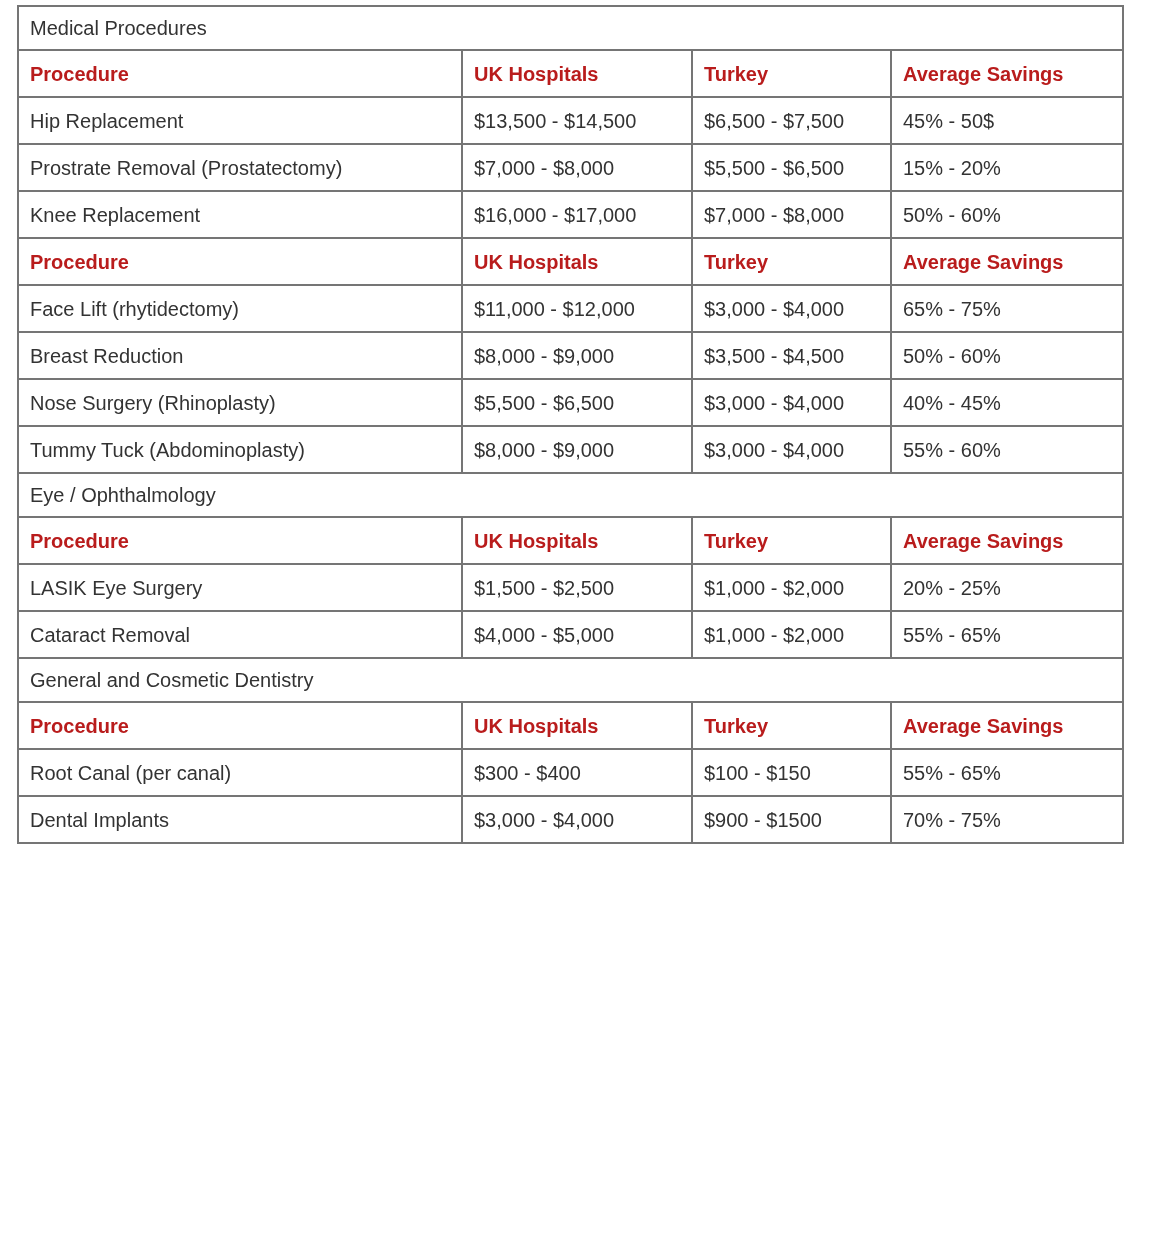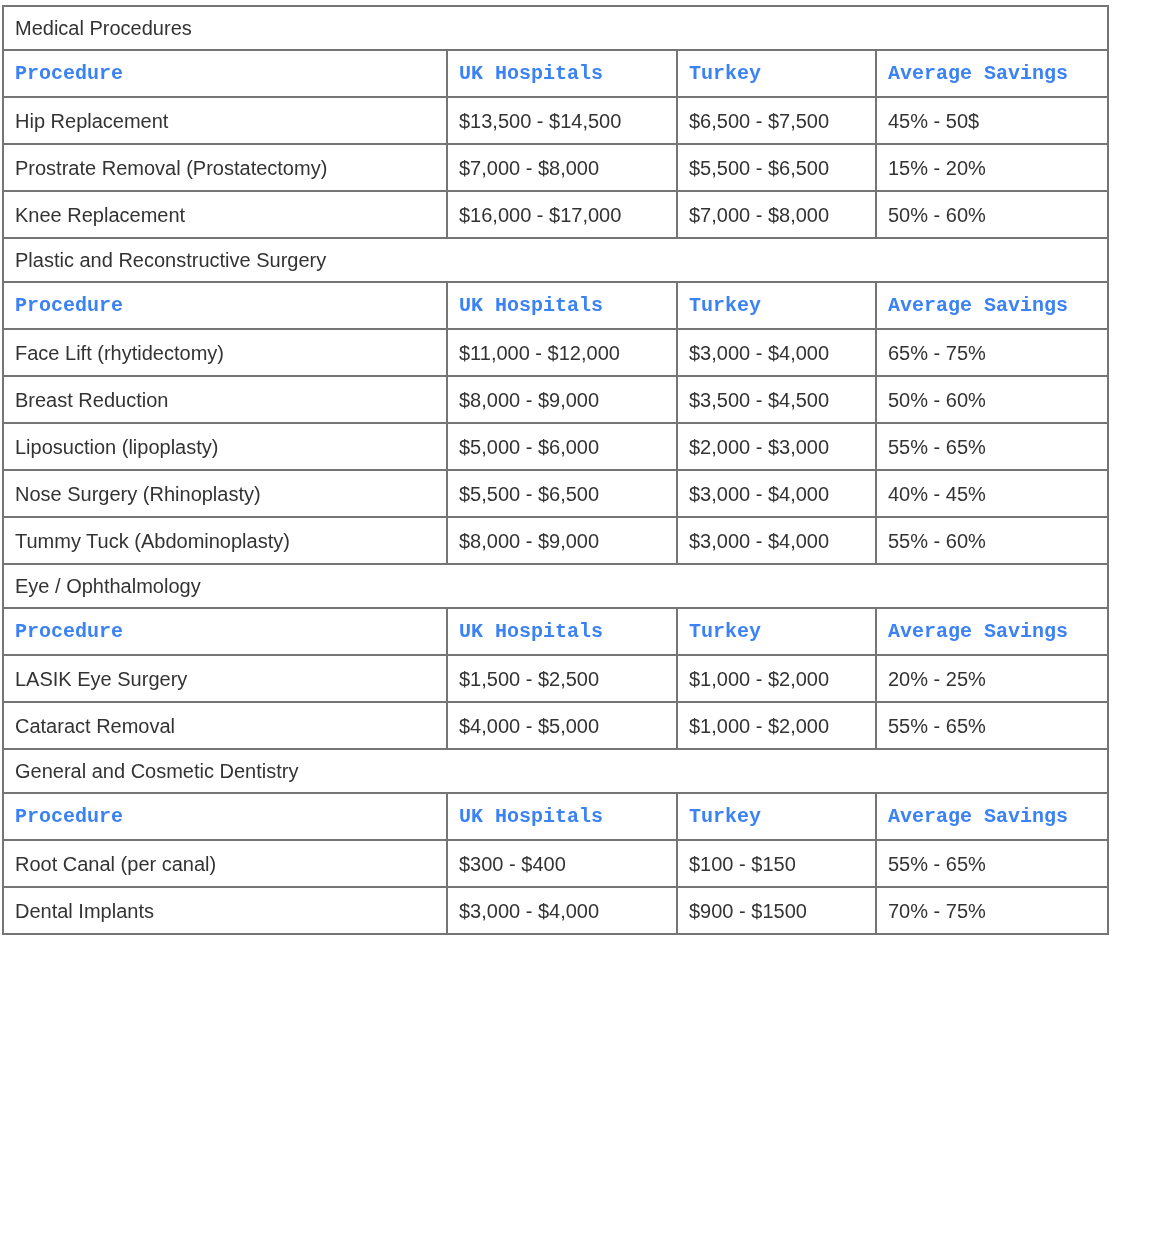--- a/index.html
+++ b/index.html
@@ -6,21 +6,21 @@
     margin: 0;
     padding: 0;
     background: #ffffff;
     font-family: "Liberation Sans", sans-serif;
   }
   .page {
     width: 1159px;
     height: 1255px;
     background: #ffffff;
     box-sizing: border-box;
-    padding: 5px 0 0 2px;
+    padding: 5px 0 0 17px;
   }
   table.cost-table {
     border-collapse: collapse;
     table-layout: fixed;
     width: 1105px;
   }
   table.cost-table col.col-procedure { width: 444px; }
   table.cost-table col.col-uk        { width: 230px; }
   table.cost-table col.col-turkey    { width: 199px; }
   table.cost-table col.col-savings   { width: 232px; }
@@ -37,22 +37,21 @@
     overflow: hidden;
     white-space: nowrap;
   }
   table.cost-table tr.section-row td {
     height: 42px;
     font-weight: 400;
     color: #333333;
   }
   table.cost-table th {
     font-weight: 700;
-    color: #3b82f6;
-    font-family: Liberation Mono, monospace;
+    color: #b91c1c;
   }
 </style>
 </head>
 <body>
 
 <div class="page">
   <table class="cost-table">
     <colgroup>
       <col class="col-procedure">
       <col class="col-uk">
@@ -80,46 +79,37 @@
           <td>$7,000 - $8,000</td>
           <td>$5,500 - $6,500</td>
           <td>15% - 20%</td>
         </tr>
         <tr>
           <td>Knee Replacement</td>
           <td>$16,000 - $17,000</td>
           <td>$7,000 - $8,000</td>
           <td>50% - 60%</td>
         </tr>
-        <tr class="section-row">
-          <td colspan="4">Plastic and Reconstructive Surgery</td>
-        </tr>
         <tr>
           <th>Procedure</th>
           <th>UK Hospitals</th>
           <th>Turkey</th>
           <th>Average Savings</th>
         </tr>
         <tr>
           <td>Face Lift (rhytidectomy)</td>
           <td>$11,000 - $12,000</td>
           <td>$3,000 - $4,000</td>
           <td>65% - 75%</td>
         </tr>
         <tr>
           <td>Breast Reduction</td>
           <td>$8,000 - $9,000</td>
           <td>$3,500 - $4,500</td>
           <td>50% - 60%</td>
-        </tr>
-        <tr>
-          <td>Liposuction (lipoplasty)</td>
-          <td>$5,000 - $6,000</td>
-          <td>$2,000 - $3,000</td>
-          <td>55% - 65%</td>
         </tr>
         <tr>
           <td>Nose Surgery (Rhinoplasty)</td>
           <td>$5,500 - $6,500</td>
           <td>$3,000 - $4,000</td>
           <td>40% - 45%</td>
         </tr>
         <tr>
           <td>Tummy Tuck (Abdominoplasty)</td>
           <td>$8,000 - $9,000</td>

